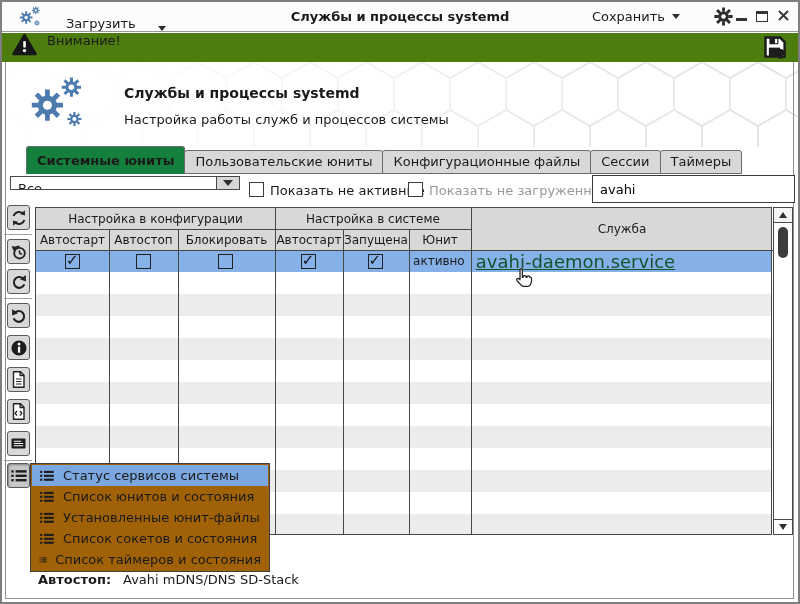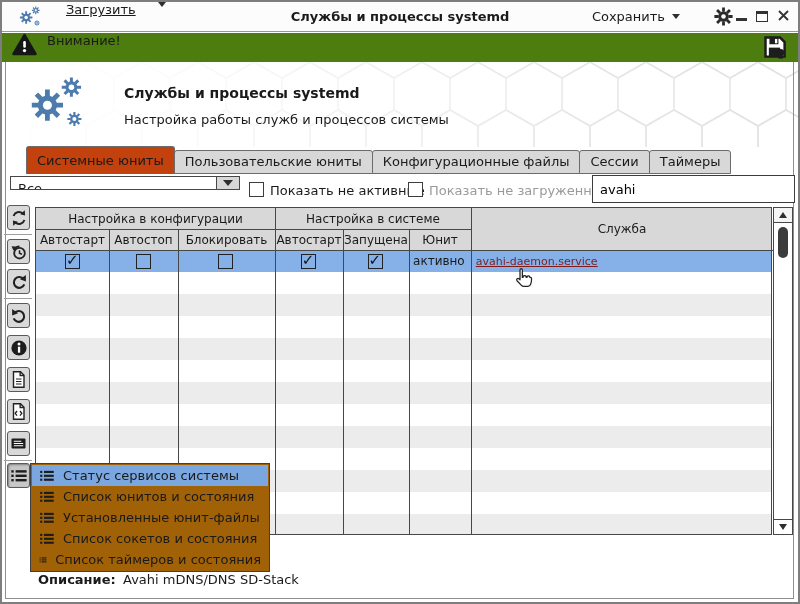--- a/index.html
+++ b/index.html
@@ -4,21 +4,21 @@
 <style>
   * { box-sizing: border-box; margin: 0; padding: 0; }
   body { background:#555; font-family:"DejaVu Sans",sans-serif; }
   #window{ position:relative; width:800px; height:604px; background:#fff;
     border:2px solid #7e7e7e; overflow:hidden; font-size:13px; color:#1a1a1a; }
 
   
   .titlebar{ position:absolute; left:0; right:0; top:0; height:30px; background:#fcfcfc;
     border-bottom:1px solid #989898; }
   .tb-logo{ position:absolute; left:16px; top:3px; }
-  .tb-load{ position:absolute; left:58px; top:0; height:29px; display:flex; align-items:flex-start; gap:22px; padding:0 6px; cursor:default;text-decoration:underline;}
+  .tb-load{ position:absolute; left:58px; top:0; height:29px; display:flex; align-items:flex-end; gap:22px; padding:0 6px; cursor:default;}
   .tb-title{ position:absolute; left:0; right:0; top:0; height:29px; display:flex; align-items:center; justify-content:center;
     font-weight:bold; pointer-events:none; }
   .tb-save{ position:absolute; right:112px; top:0; height:29px; display:flex; align-items:center; gap:7px; padding:0 6px;}
   .tb-gear{ position:absolute; right:64px; top:4px; }
   .caret{ width:0; height:0; border-left:4.5px solid transparent; border-right:4.5px solid transparent; border-top:5.5px solid #2e2e2e; }
   .win-controls{ position:absolute; right:8px; top:0; height:29px; display:flex; align-items:center; gap:9px; }
   .wc-min{ width:11px; height:3px; background:#333; margin-top:6px;}
   .wc-max{ width:12px; height:11px; border:1.5px solid #333; border-top:3.5px solid #333; background:#fff;}
 
   
@@ -37,21 +37,21 @@
   .hero-sub{ position:absolute; left:122px; top:50px; font-size:13px; z-index:2;}
 
   
   .inner-frame{ position:absolute; left:3px; right:4px; top:60px; bottom:3px;
     border:1px solid #8f8f8f; border-top:none; pointer-events:none; z-index:0;}
 
   
   .tabsbar{ position:absolute; left:24px; top:144px; height:28px; display:flex; align-items:flex-end; z-index:3;}
   .tab{ background:#d8d8d8; border:1px solid #6b6b6b; border-bottom:1px solid #6b6b6b; height:24px;
     padding:3px 10px 0; margin-right:-1px; border-radius:3px 3px 0 0; white-space:nowrap; cursor:default;}
-  .tab.active{ background:#c2410c; height:28px; padding-top:6px; border-bottom:none; position:relative; z-index:2;}
+  .tab.active{ background:#15803d; height:28px; padding-top:6px; border-bottom:none; position:relative; z-index:2;font-weight:bold;}
 
   
   .combo{ position:absolute; left:8px; top:174px; width:230px; height:14px; border:1px solid #474747;
     background:#fff; display:flex; z-index:2;}
   .combo-text{ flex:1; padding:4px 7px; overflow:hidden;}
   .combo-btn{ width:23px; background:#d8d8d8; border-left:1px solid #474747; display:grid; place-items:center;}
   .combo-btn .tri{ width:0;height:0;border-left:5px solid transparent;border-right:5px solid transparent;border-top:6.5px solid #2e2e2e;}
   .chk{ position:absolute; width:15px; height:15px; border:1.6px solid #3c3c3c; background:#fff; z-index:2;}
   .chk1{ left:247px; top:180px;} .chk2{ left:406px; top:180px;}
   .chklabel{ position:absolute; top:181px; z-index:2; white-space:nowrap;}
@@ -70,21 +70,21 @@
   .t-headbg{ position:absolute; left:0; top:0; width:100%; height:42px; background:#d8d8d8;}
   .t-cell{ position:absolute; display:flex; align-items:center; justify-content:center; font-size:12px; text-align:center;}
   .hline{ position:absolute; height:1px; background:#474747;}
   .vline{ position:absolute; width:1px; background:#474747; bottom:0;}
   .t-row{ position:absolute; left:0; top:42px; width:100%; height:22px; background:#86b1e8; display:flex; align-items:center;}
   .t-row .rc{ height:100%; display:flex; align-items:center; justify-content:center; font-size:12px;}
   .t-stripes{ position:absolute; left:0; top:64px; width:100%; bottom:0;
     background:repeating-linear-gradient(to bottom,#fff 0 22px,#ececec 22px 44px);}
   .rowchk{ width:15px; height:15px; border:1.6px solid #222; position:relative; background:transparent;}
   .rowchk.checked::after{ content:"✓"; position:absolute; left:0px; top:-4px; font-size:15px; font-weight:bold; color:#111;}
-  .svc-link{ color:#7f1d1d; text-decoration:underline; font-size:11px; padding-left:6px;text-align:center;}
+  .svc-link{ color:#14532d; text-decoration:underline; font-size:18px; padding-left:6px;text-align:center;}
 
   
   .scrollbar{ position:absolute; left:771px; top:205px; width:20px; height:328px; border:1px solid #474747; background:#fff; z-index:1;}
   .sb-up{ position:absolute; top:0; left:0; right:0; height:15px; border-bottom:1px solid #474747; display:grid; place-items:center; background:#f4f4f4;}
   .sb-down{ position:absolute; bottom:0; left:0; right:0; height:15px; border-top:1px solid #474747; display:grid; place-items:center; background:#fff;}
   .tri-up{ width:0;height:0;border-left:4.5px solid transparent;border-right:4.5px solid transparent;border-bottom:6.5px solid #2e2e2e;}
   .tri-down{ width:0;height:0;border-left:4.5px solid transparent;border-right:4.5px solid transparent;border-top:6.5px solid #2e2e2e;}
   .sb-thumb{ position:absolute; top:19px; left:4px; width:10px; height:31px; background:#3c3c3c; border-radius:5px;}
 
   
@@ -440,15 +440,15 @@
       <span>Список таймеров и состояния</span>
     </div>
   </div>
 
   <span class="hand-cursor">
     <svg width="25" height="25" viewBox="0 0 24 24">
       <path d="M9.6 2.6c.75 0 1.3.55 1.3 1.3v7.1h.7l.3-1.2c.15-.6 2.3-.6 2.45 0l.25 1.2h.65l.3-1c.15-.55 2.1-.55 2.25 0l.25 1h.55c.65 0 1.15.5 1.15 1.15 0 2.2-.4 4.3-1 5.7-.45 1-1.45 1.65-2.55 1.65h-4c-.85 0-1.65-.35-2.2-.95l-4.2-4.4c-.5-.55-.5-1.35.05-1.85.5-.5 1.3-.5 1.8 0l1 1V3.9c0-.75.55-1.3 1.2-1.3z" fill="#fff" stroke="#222" stroke-width="1.2" stroke-linejoin="round"></path>
     </svg>
   </span>
 
-  <span class="status-label">Описание:</span>
+  <span class="status-label">Автостоп:</span>
   <span class="status-value">Avahi mDNS/DNS SD-Stack</span>
 </div>
 
 </body></html>

